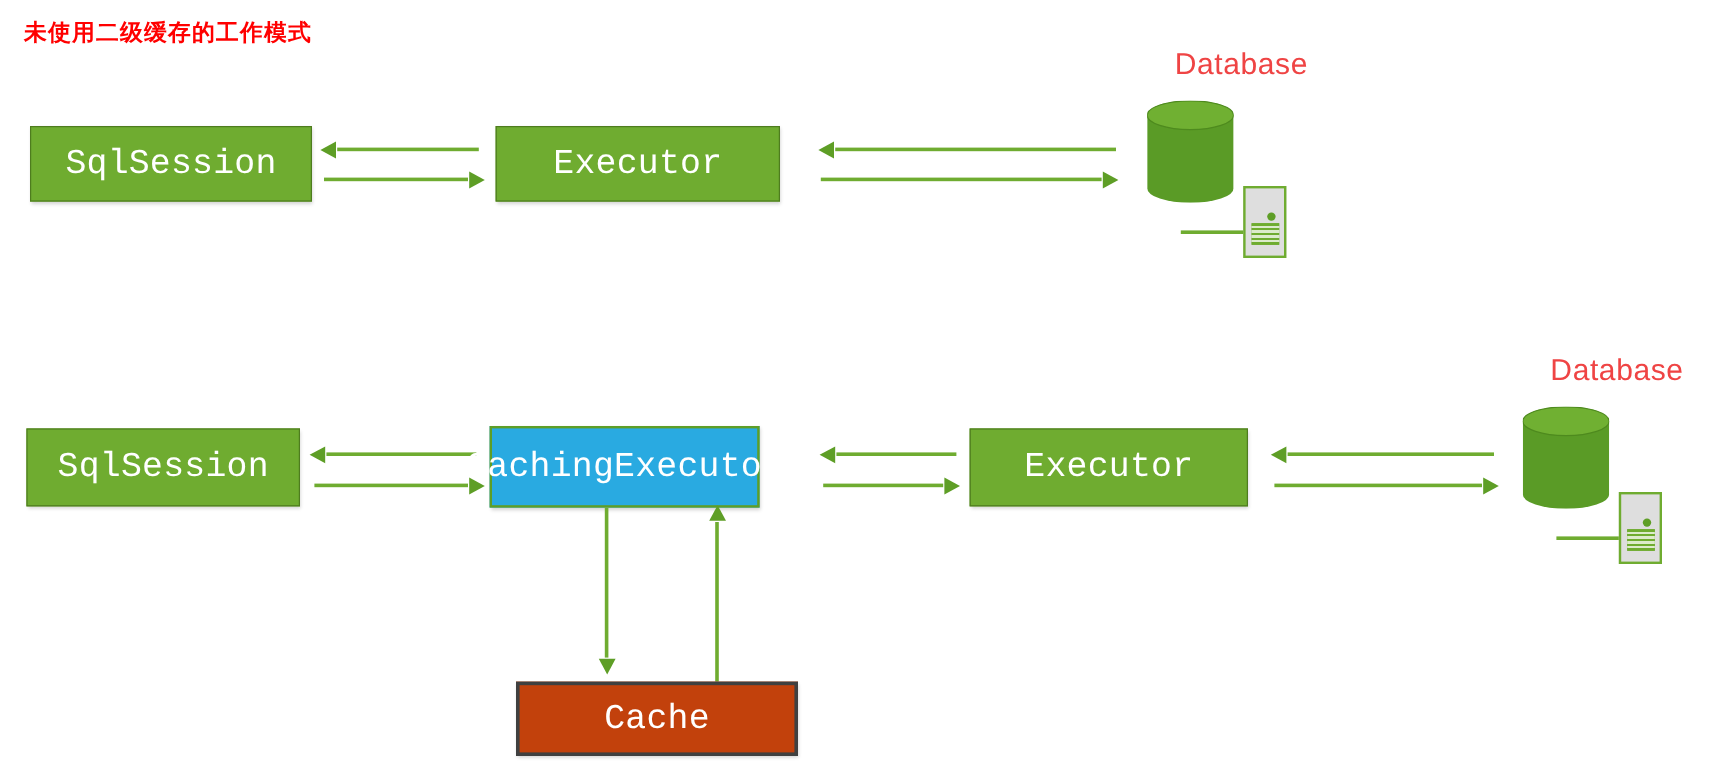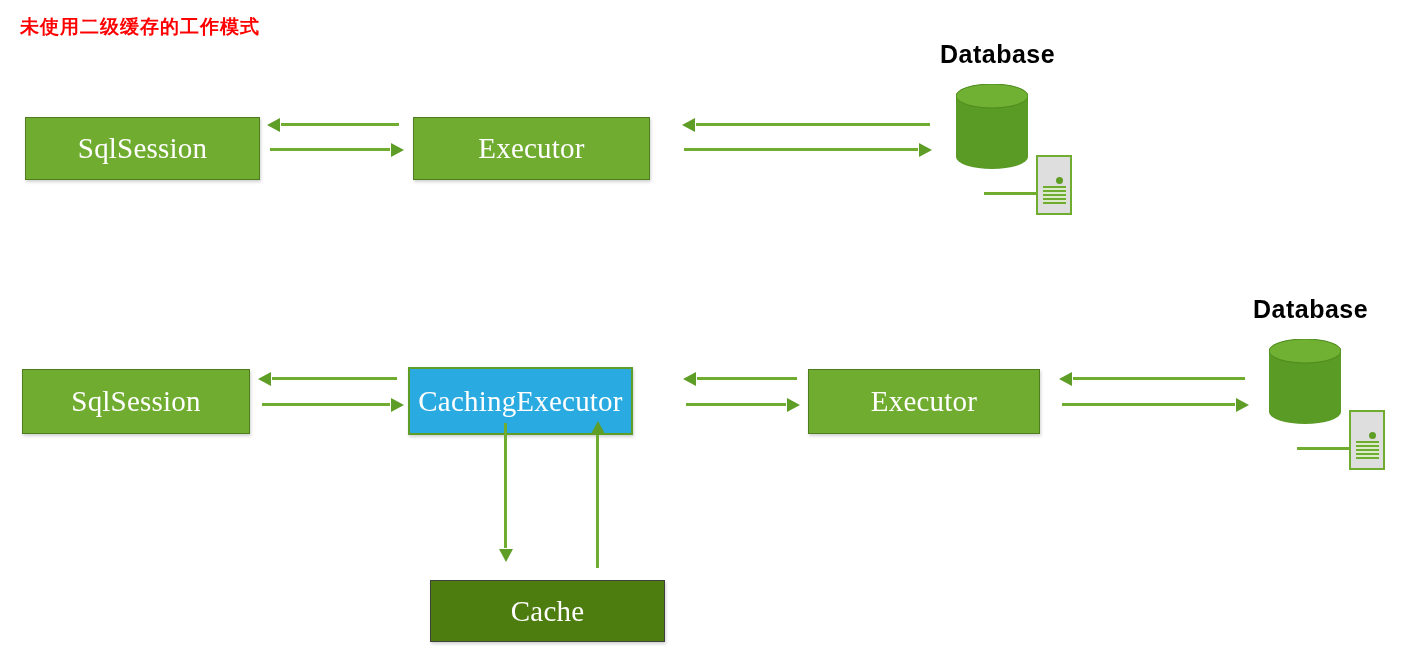--- a/index.html
+++ b/index.html
@@ -30,40 +30,39 @@
   }
 
   
   .node-box {
     position: absolute;
     box-sizing: border-box;
     display: flex;
     align-items: center;
     justify-content: center;
     color: #ffffff;
-    font-family: Liberation Serif, serif;
+    font-family: Liberation Mono, monospace;
     font-size: 29px;
     font-weight: 400;
     letter-spacing: 0.2px;
     white-space: nowrap;
-    margin-top: 12px;
   }
   .node-box.green {
     background: #6FAC30;
     border: 1px solid #4E7C1E;
     box-shadow: 1px 2px 3px rgba(0,0,0,0.18);
   }
   .node-box.blue {
     background: #29AAE1;
     border: 2px solid #5E9E26;
     box-shadow: 1px 2px 3px rgba(0,0,0,0.18);
   }
   .node-box.amber {
-    background: #4d7c0f;
-    border: 1px solid #404040;
+    background: #c2410c;
+    border: 3px solid #404040;
     box-shadow: 1px 2px 3px rgba(0,0,0,0.18);
   }
 
   
   .h-arrow {
     position: absolute;
     height: 3px;
     background: #6FAC30;
   }
   .h-arrow::after {
@@ -120,25 +119,25 @@
   .db-group {
     position: absolute;
     width: 150px;
     height: 170px;
   }
   .db-label {
     position: absolute;
     top: 0;
     left: 0;
     width: 150px;
-    text-align: left;
+    text-align: right;
     font-family: "Liberation Sans", sans-serif;
     font-size: 25px;
-    font-weight: bold;
-    color: #000000;
+    font-weight: normal;
+    color: #ef4444;
     letter-spacing: 0.5px;
     white-space: nowrap;
   }
   .db-cyl {
     position: absolute;
     left: 16px;
     top: 44px;
     width: 72px;
     height: 85px;
   }

